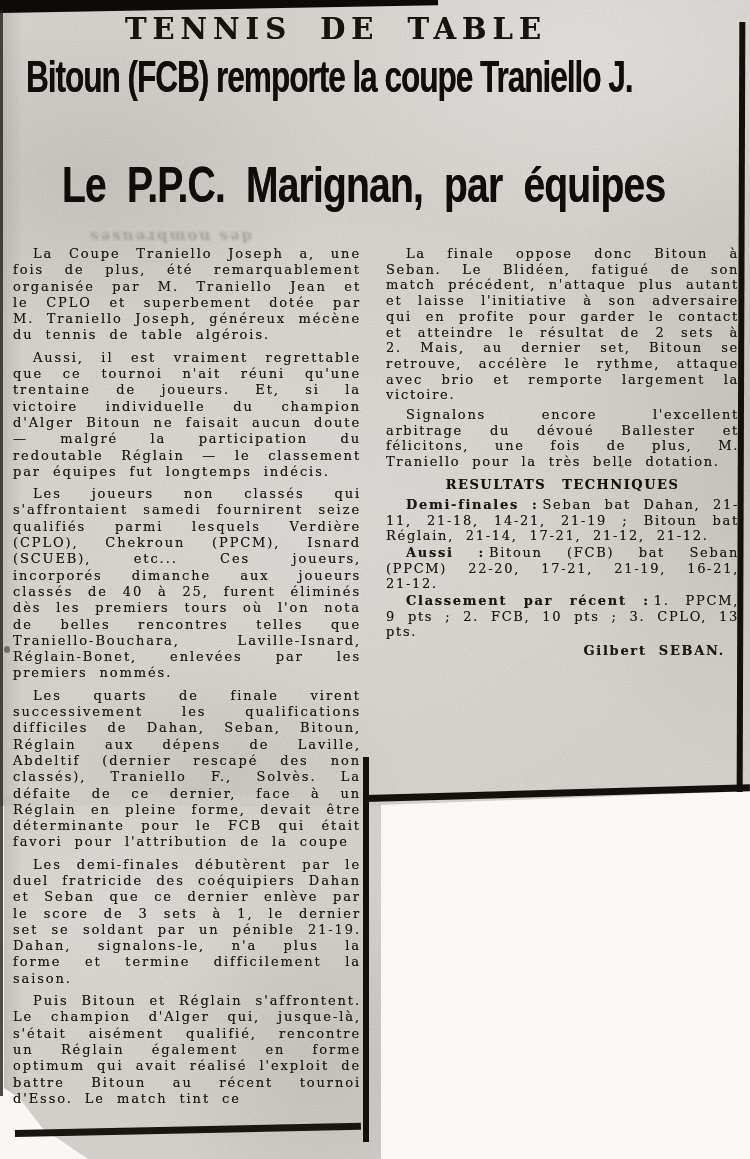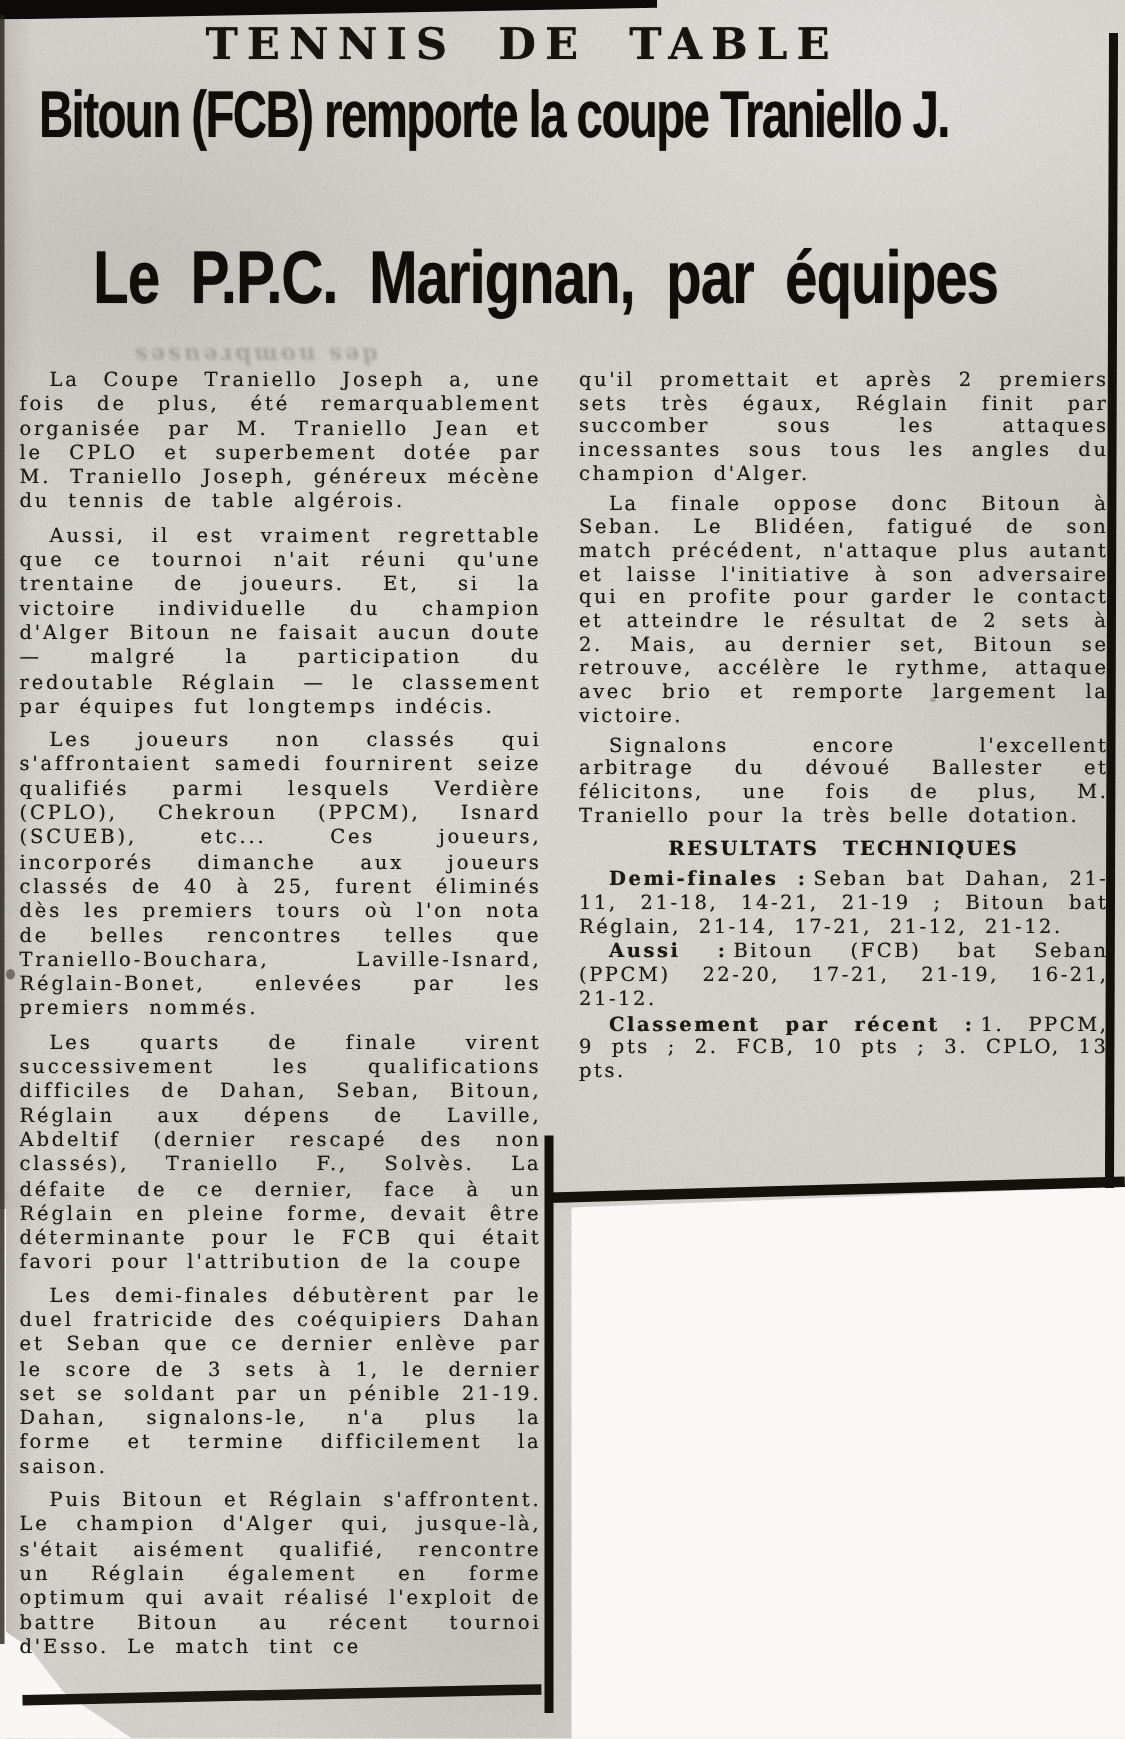--- a/index.html
+++ b/index.html
@@ -58,21 +58,21 @@
                      transform:rotate(-1.6deg);transform-origin:left center;}
   .rule-bottom-left{left:15px;top:1130px;width:346px;height:7px;
                     transform:rotate(-1.2deg);transform-origin:left center;background:#191511;}
 
   
   .section-title{
     position:absolute;left:0;top:12px;width:672px;
     text-align:center;
     font-family:"DejaVu Serif", serif;
     font-weight:bold;font-size:29px;letter-spacing:6px;word-spacing:12px;
-    color:#17130e;text-shadow:0 0 .6px rgba(23,19,14,.6);margin-left:12px;
+    color:#17130e;text-shadow:0 0 .6px rgba(23,19,14,.6);
   }
   .hl-wrap{position:absolute;left:0;right:0;display:flex;justify-content:flex-end;}
   .hl-text{white-space:nowrap;font-family:"Liberation Sans", sans-serif;
            font-weight:bold;color:#100d0a;text-shadow:0 0 .7px rgba(16,13,10,.65);}
   .hl1{top:52px;}
   .hl1 .hl-text{font-size:44px;letter-spacing:-1.5px;transform:scaleX(.72);}
   .hl2{top:119px;margin-top:37px;}
   .hl2 .hl-text{font-size:50px;letter-spacing:-1px;word-spacing:14px;transform:scaleX(.78);}
   .hl3{top:181px;}
   .hl3 .hl-text{font-family:"DejaVu Serif", serif;font-size:42px;letter-spacing:1px;
@@ -153,36 +153,36 @@
     <div class="col col-left">
       <p>La Coupe Traniello Joseph a, une fois de plus, été remarquablement organisée par M. Traniello Jean et le CPLO et superbement dotée par M. Traniello Joseph, généreux mécène du tennis de table algérois.</p>
       <p>Aussi, il est vraiment regrettable que ce tournoi n'ait réuni qu'une trentaine de joueurs. Et, si la victoire individuelle du champion d'Alger Bitoun ne faisait aucun doute — malgré la participation du redoutable Réglain — le classement par équipes fut longtemps indécis.</p>
       <p>Les joueurs non classés qui s'affrontaient samedi fournirent seize qualifiés parmi lesquels Verdière (CPLO), Chekroun (PPCM), Isnard (SCUEB), etc... Ces joueurs, incorporés dimanche aux joueurs classés de 40 à 25, furent éliminés dès les premiers tours où l'on nota de belles rencontres telles que Traniello-Bouchara, Laville-Isnard, Réglain-Bonet, enlevées par les premiers nommés.</p>
       <p>Les quarts de finale virent successivement les qualifications difficiles de Dahan, Seban, Bitoun, Réglain aux dépens de Laville, Abdeltif (dernier rescapé des non classés), Traniello F., Solvès. La défaite de ce dernier, face à un Réglain en pleine forme, devait être déterminante pour le FCB qui était favori pour l'attribution de la coupe</p>
       <p>Les demi-finales débutèrent par le duel fratricide des coéquipiers Dahan et Seban que ce dernier enlève par le score de 3 sets à 1, le dernier set se soldant par un pénible 21-19. Dahan, signalons-le, n'a plus la forme et termine difficilement la saison.</p>
       <p>Puis Bitoun et Réglain s'affrontent. Le champion d'Alger qui, jusque-là, s'était aisément qualifié, rencontre un Réglain également en forme optimum qui avait réalisé l'exploit de battre Bitoun au récent tournoi d'Esso. Le match tint ce</p>
     </div>
 
     <div class="col col-right">
-      <p class="no-indent">qu'il promettait et après 2 premiers sets très égaux, Réglain finit par succomber sous les attaques incessantes sous tous les angles du champion d'Alger.</p>
       <p>La finale oppose donc Bitoun à Seban. Le Blidéen, fatigué de son match précédent, n'attaque plus autant et laisse l'initiative à son adversaire qui en profite pour garder le contact et atteindre le résultat de 2 sets à 2. Mais, au dernier set, Bitoun se retrouve, accélère le rythme, attaque avec brio et remporte largement la victoire.</p>
       <p>Signalons encore l'excellent arbitrage du dévoué Ballester et félicitons, une fois de plus, M. Traniello pour la très belle dotation.</p>
 
       <div class="results-heading">RESULTATS TECHNIQUES</div>
 
       <p class="result">
         <span class="lead">Demi-finales :</span><span>Seban bat Dahan, 21-11, 21-18, 14-21, 21-19 ; Bitoun bat Réglain, 21-14, 17-21, 21-12, 21-12.</span>
       </p>
       <p class="result">
         <span class="lead">Aussi :</span><span>Bitoun (FCB) bat Seban (PPCM) 22-20, 17-21, 21-19, 16-21, 21-12.</span>
       </p>
       <p class="result">
         <span class="lead">Classement par récent :</span><span>1. PPCM, 9 pts ; 2. FCB, 10 pts ; 3. CPLO, 13 pts.</span>
       </p>
 
+      <p class="byline">Gilbert SEBAN.</p>
     </div>
   </div>
 
   <div class="top-bar"></div>
   <div class="rule border-left"></div>
   <div class="rule border-right"></div>
   <div class="rule border-gutter"></div>
   <div class="rule rule-bottom-right"></div>
   <div class="rule rule-bottom-left"></div>
 

